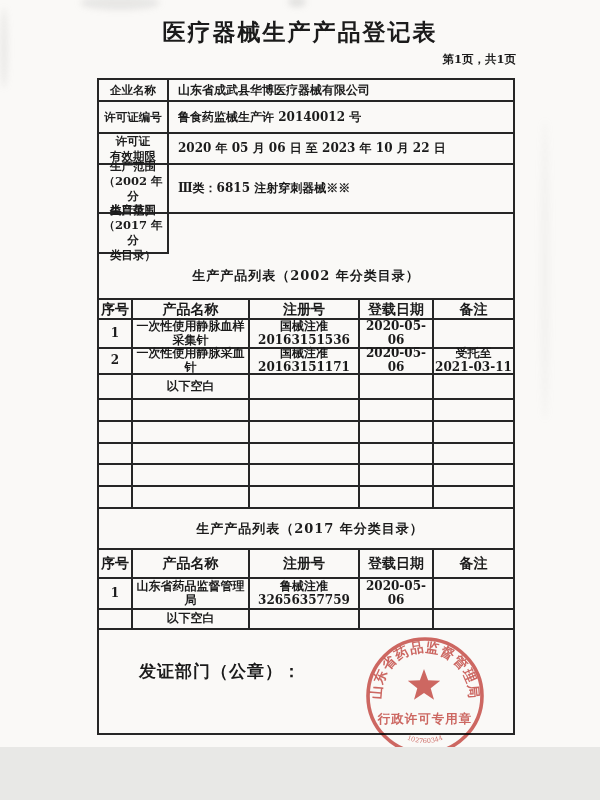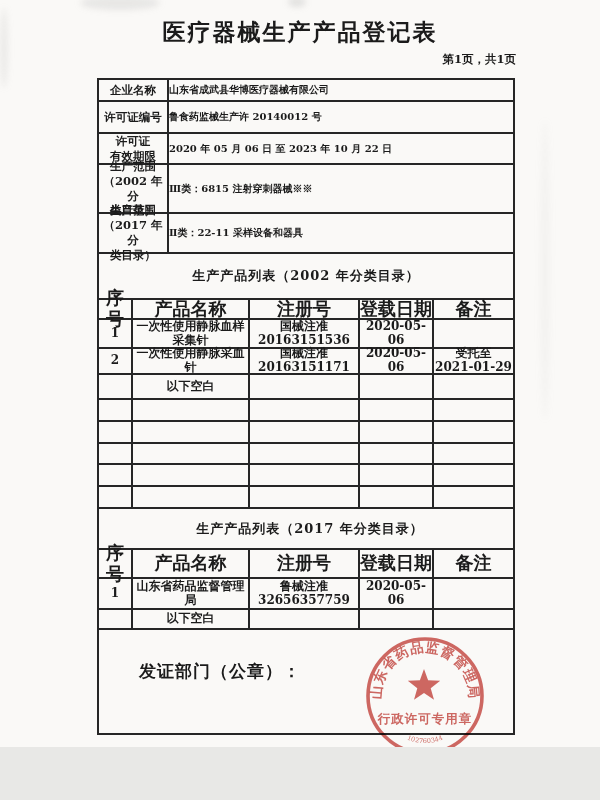--- a/index.html
+++ b/index.html
@@ -47,42 +47,42 @@
     grid-template-rows: 22px 32px 31px 49px 40px;
   }
   .info-grid .lbl {
     border-right: 2px solid #262626; border-bottom: 2px solid #262626;
     display: flex; align-items: center; justify-content: center;
     text-align: center; font-size: 11.5px; font-weight: 700; line-height: 1.3;
   }
   .info-grid .val {
     border-bottom: 2px solid #262626;
     display: flex; align-items: center;
-    font-size: 10px; font-weight: 700;
+    padding-left: 9px; font-size: 12px; font-weight: 700;
   }
 
   .section-title {
     border-bottom: 2px solid #262626;
     display: flex; align-items: center; justify-content: center;
     font-size: 13px; font-weight: 700; letter-spacing: 1px;
   }
   .st2002 { height: 46px; }
   .st2017 { height: 41px; padding-left: 8px; }
 
   
   .ptable { display: grid; grid-template-columns: 34px 117px 110px 74px 1fr; }
   .t1 { grid-template-rows: 20px 29px 26px 25px 22px 22px 21px 22px 22px; }
   .t2 { grid-template-rows: 29px 31px 20px; }
   .ptable > div {
     border-right: 2px solid #262626; border-bottom: 2px solid #262626;
     display: flex; align-items: center; justify-content: center;
     text-align: center; font-size: 12px; font-weight: 700; line-height: 1.15;
   }
   .ptable > div:nth-child(5n) { border-right: none; }
-  .ptable .hd { font-size: 18px; }
+  .ptable .hd { font-size: 14px; }
 
   
   .footer { position: relative; height: 105px; }
   .issuer { position: absolute; left: 40px; top: 30px; font-size: 17px; font-weight: 700; letter-spacing: 1px; }
   .issue-date { position: absolute; left: 255px; top: 67px; font-size: 13.5px; font-weight: 700; letter-spacing: .5px; z-index: 2; }
 
   
   .seal {
     position: absolute; left: 353px; top: 624px;
     width: 144px; height: 144px;
@@ -113,21 +113,20 @@
       <div class="lbl pre">许可证
 有效期限</div>
       <div class="val">2020 年 05 月 06 日  至 2023 年 10 月 22 日</div>
       <div class="lbl pre">生产范围
 （2002 年分
 类目录）</div>
       <div class="val">Ⅲ类：6815 注射穿刺器械※※</div>
       <div class="lbl pre">生产范围
 （2017 年分
 类目录）</div>
-      <div class="val">Ⅱ类：22-11 采样设备和器具</div>
     </div>
 
     <div class="section-title st2002">生产产品列表（2002 年分类目录）</div>
 
     <div class="ptable t1">
       <div class="hd">序号</div>
       <div class="hd">产品名称</div>
       <div class="hd">注册号</div>
       <div class="hd">登载日期</div>
       <div class="hd">备注</div>
@@ -138,21 +137,21 @@
 20163151536</div>
       <div>2020-05-06</div>
       <div class="pre"></div>
 
       <div>2</div>
       <div>一次性使用静脉采血针</div>
       <div class="pre">国械注准
 20163151171</div>
       <div>2020-05-06</div>
       <div class="pre">受托至
-2021-01-29</div>
+2021-03-11</div>
 
       <div></div>
       <div>以下空白</div>
       <div></div>
       <div></div>
       <div></div>
 
       <div></div>
       <div></div>
       <div></div>

